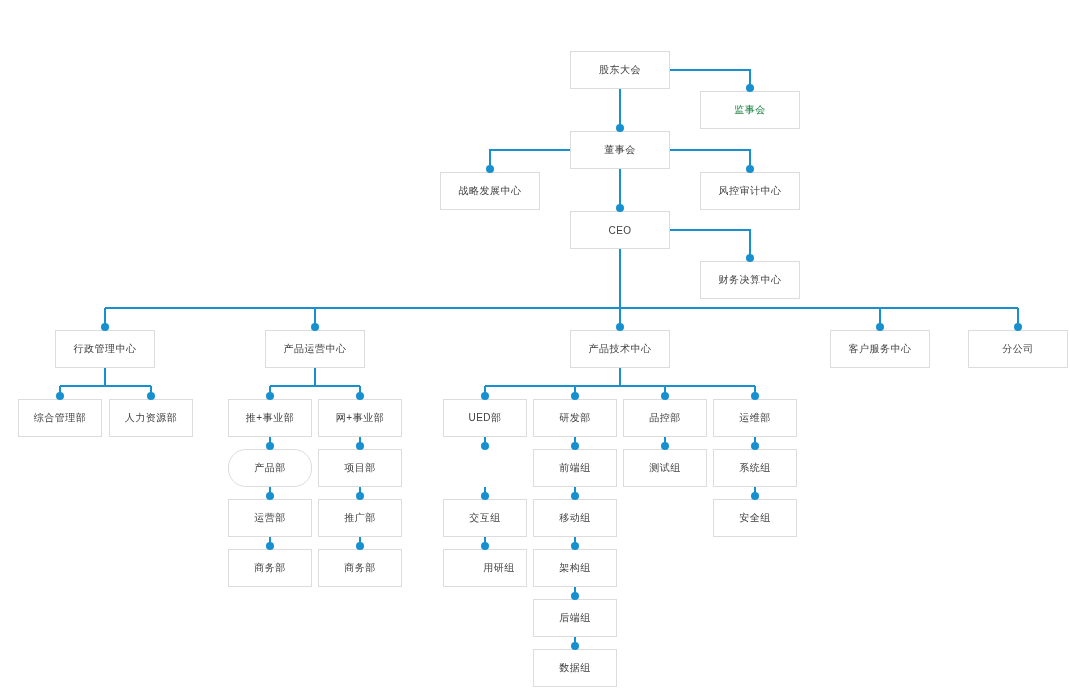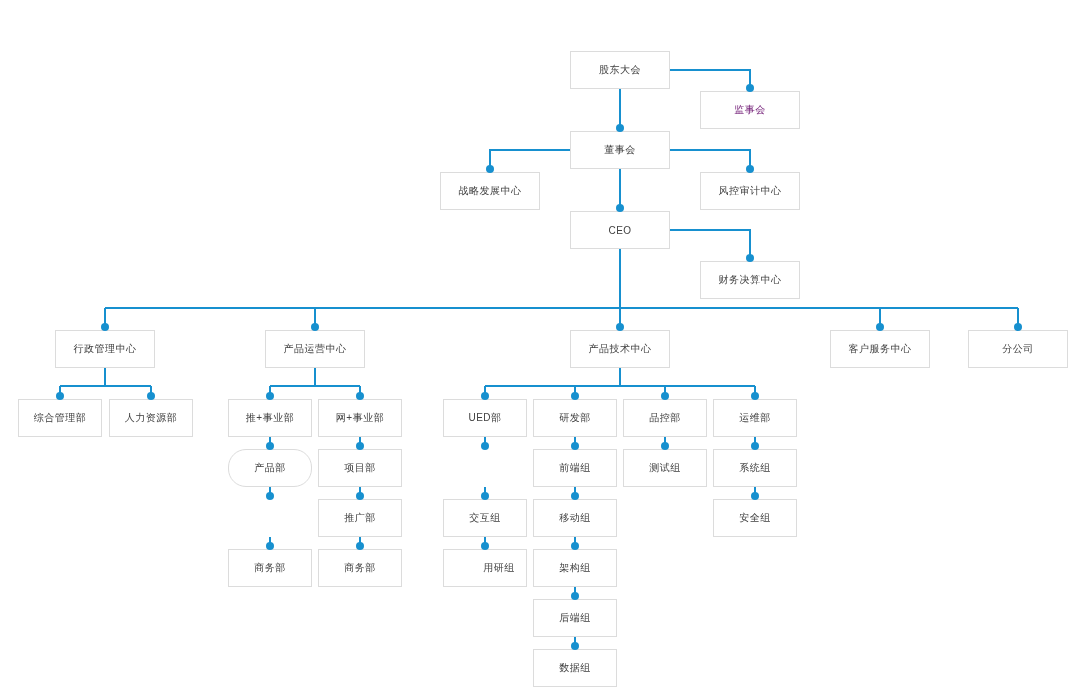--- a/index.html
+++ b/index.html
@@ -120,21 +120,21 @@
       <circle cx="665" cy="446" r="4" fill="#1790cf"></circle>
       <polyline points="755,437 755,446" fill="none" stroke="#1790cf" stroke-width="2"></polyline>
       <circle cx="755" cy="446" r="4" fill="#1790cf"></circle>
       <polyline points="755,487 755,496" fill="none" stroke="#1790cf" stroke-width="2"></polyline>
       <circle cx="755" cy="496" r="4" fill="#1790cf"></circle>
     </svg>
 
 <div class="node" style="left: 570px; top: 51px; width: 100px; height: 38px; background: rgb(255, 255, 255); border-color: rgb(220, 220, 220); color: rgb(64, 64, 64);">
       <span>股东大会</span>
     </div>
-    <div class="node" style="left: 700px; top: 91px; width: 100px; height: 38px; background: rgb(255, 255, 255); border-color: rgb(220, 220, 220); color: #701a75;">
+    <div class="node" style="left: 700px; top: 91px; width: 100px; height: 38px; background: rgb(255, 255, 255); border-color: rgb(220, 220, 220); color: #15803d;">
       <span>监事会</span>
     </div>
     <div class="node" style="left: 570px; top: 131px; width: 100px; height: 38px; background: rgb(255, 255, 255); border-color: rgb(220, 220, 220); color: rgb(64, 64, 64);">
       <span>董事会</span>
     </div>
     <div class="node" style="left: 440px; top: 172px; width: 100px; height: 38px; background: rgb(255, 255, 255); border-color: rgb(220, 220, 220); color: rgb(64, 64, 64);">
       <span>战略发展中心</span>
     </div>
     <div class="node" style="left: 700px; top: 172px; width: 100px; height: 38px; background: rgb(255, 255, 255); border-color: rgb(220, 220, 220); color: rgb(64, 64, 64);">
       <span>风控审计中心</span>
@@ -191,20 +191,23 @@
       <span>项目部</span>
     </div>
     <div class="node" style="left: 533px; top: 449px; width: 84px; height: 38px; background: rgb(255, 255, 255); border-color: rgb(220, 220, 220); color: rgb(64, 64, 64);">
       <span>前端组</span>
     </div>
     <div class="node" style="left: 623px; top: 449px; width: 84px; height: 38px; background: rgb(255, 255, 255); border-color: rgb(220, 220, 220); color: rgb(64, 64, 64);">
       <span>测试组</span>
     </div>
     <div class="node" style="left: 713px; top: 449px; width: 84px; height: 38px; background: rgb(255, 255, 255); border-color: rgb(220, 220, 220); color: rgb(64, 64, 64);">
       <span>系统组</span>
+    </div>
+    <div class="node" style="left: 228px; top: 499px; width: 84px; height: 38px; background: rgb(255, 255, 255); border-color: rgb(220, 220, 220); color: rgb(64, 64, 64);">
+      <span>运营部</span>
     </div>
     <div class="node" style="left: 318px; top: 499px; width: 84px; height: 38px; background: rgb(255, 255, 255); border-color: rgb(220, 220, 220); color: rgb(64, 64, 64);">
       <span>推广部</span>
     </div>
     <div class="node" style="left: 443px; top: 499px; width: 84px; height: 38px; background: rgb(255, 255, 255); border-color: rgb(220, 220, 220); color: rgb(64, 64, 64);">
       <span>交互组</span>
     </div>
     <div class="node" style="left: 533px; top: 499px; width: 84px; height: 38px; background: rgb(255, 255, 255); border-color: rgb(220, 220, 220); color: rgb(64, 64, 64);">
       <span>移动组</span>
     </div>

